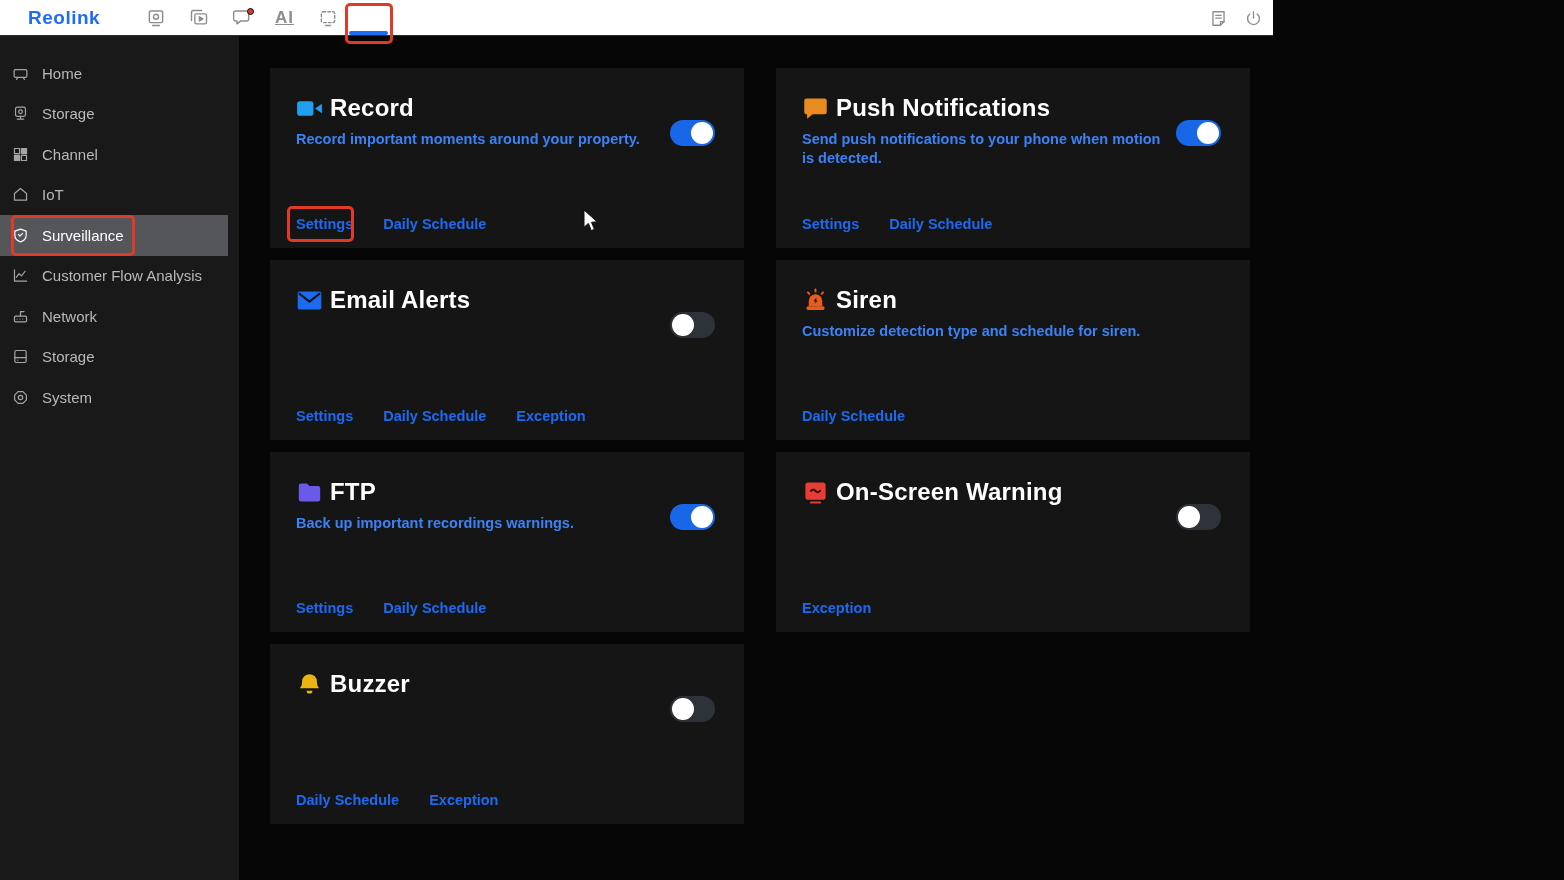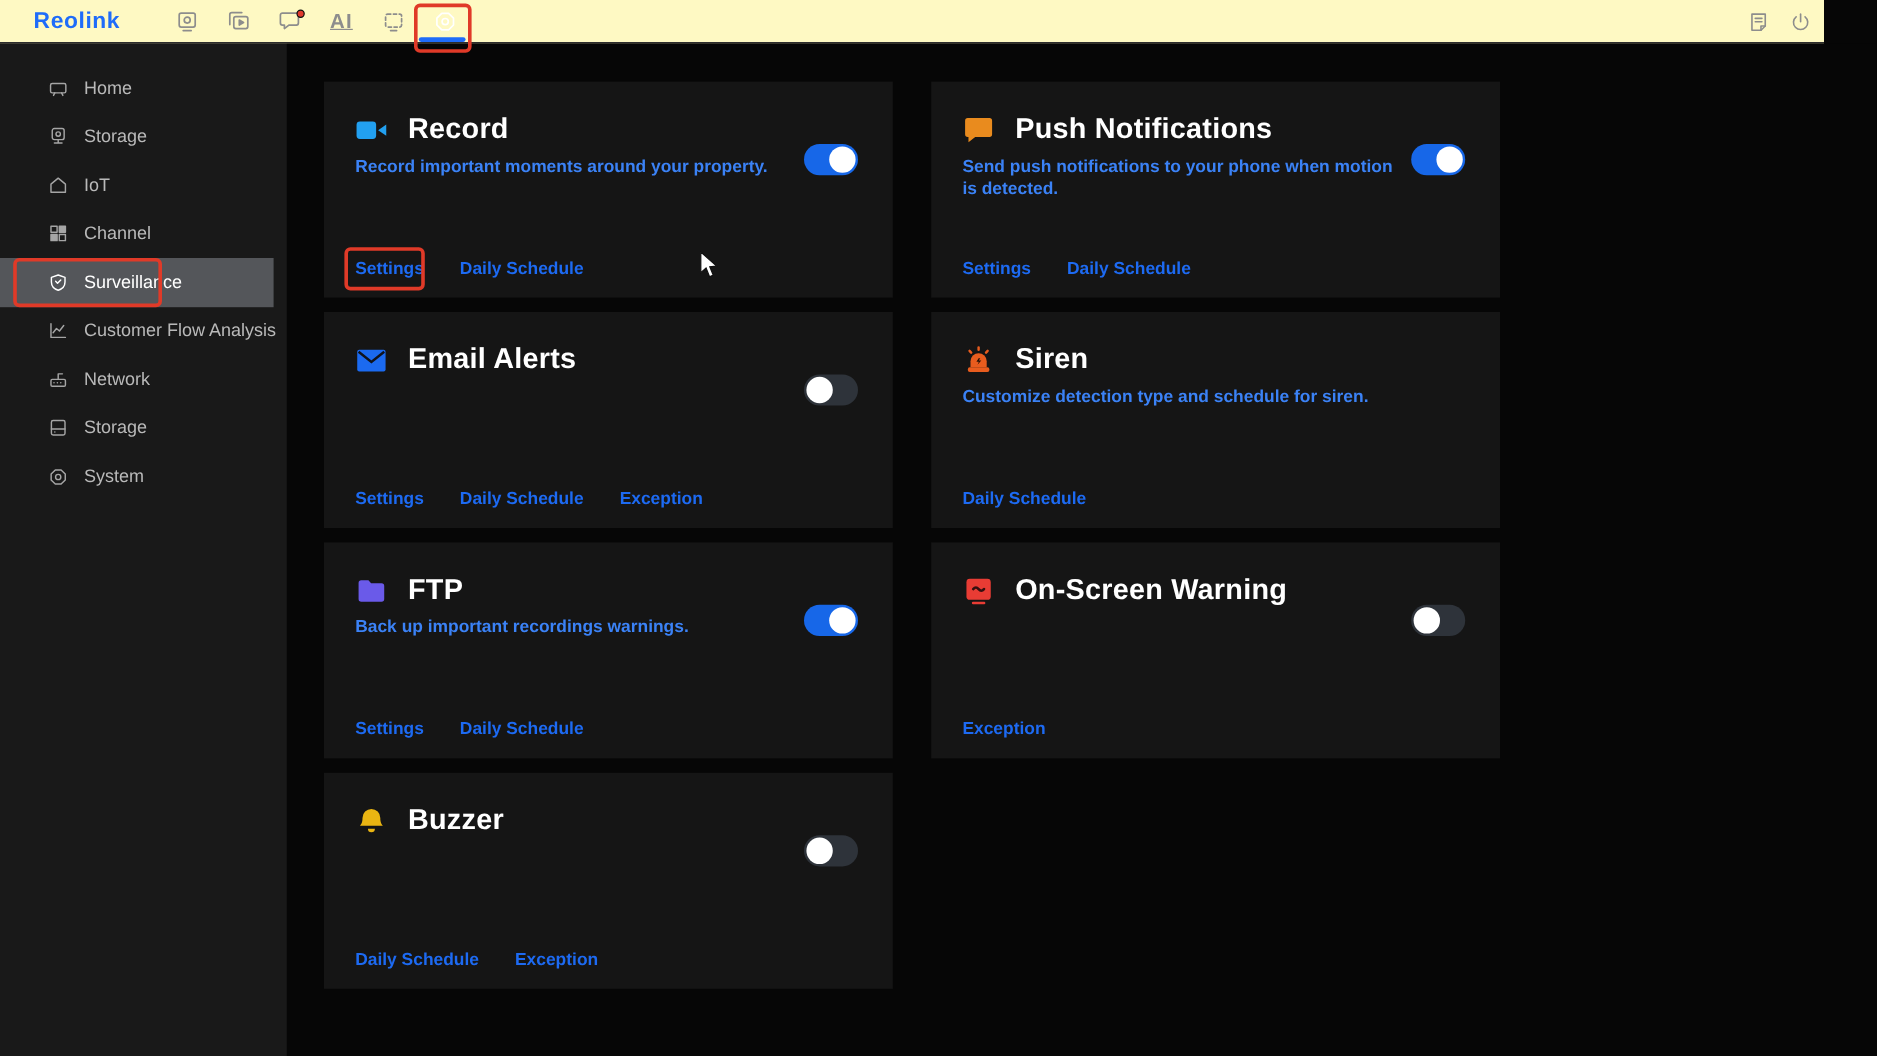--- a/index.html
+++ b/index.html
@@ -1,51 +1,51 @@
 <!DOCTYPE html>
 <html><head>
 <meta charset="utf-8">
 <style>
   * { margin:0; padding:0; box-sizing:border-box; }
   html,body { width:1564px; height:880px; background:#060606; overflow:hidden;
     font-family:"Liberation Sans", sans-serif; -webkit-font-smoothing:antialiased; }
 
   
-  .topbar { position:absolute; top:0; left:0; width:1520px; height:36px;
-    background:#fef9c3; border-bottom:1px solid #2c2c2c; z-index:10; }
+  .topbar { position:absolute; top:0; left:0; width:1273px; height:36px;
+    background:#ffffff; border-bottom:1px solid #2c2c2c; z-index:10; }
   .logo { position:absolute; left:28px; top:7px; font-size:19px; font-weight:bold;
     letter-spacing:.5px; color:#1f6cf9; }
   .topnav { position:absolute; left:134px; top:0; height:36px; display:flex; }
   .topnav-item { width:43px; height:36px; display:flex; align-items:center;
     justify-content:center; color:#8d8d8d; cursor:pointer; position:relative;text-decoration:underline; }
   .topnav-item.active { color:#ffffff; }
   .topnav-item .ai-label { font-size:17px; font-weight:bold; letter-spacing:1px; }
   .topnav-item svg { display:block; }
   .badge-dot { position:absolute; top:8px; right:9px; width:7px; height:7px;
     border-radius:50%; background:#e03a2e; border:1.5px solid #0c0c0c; }
   .active-underline { position:absolute; left:349px; top:31px; width:39px; height:4px;
     border-radius:2px; background:#1f6cf9; }
   .topbar-right { position:absolute; right:10px; top:0; height:36px; display:flex; gap:15px; }
   .topbar-right .topnav-item { width:20px; }
 
   
   .sidebar { position:absolute; top:36px; left:0; width:239px; height:844px;
     background:#191919; padding-top:17px; z-index:5; }
-  .side-item { height:40.5px; display:flex; align-items:center; padding-left:40px;
+  .side-item { height:40.5px; display:flex; align-items:center; padding-left:12px;
     gap:13px; color:#b9b9b9; font-size:15px; cursor:pointer; width:239px; }
   .side-item .side-icon { width:17px; height:17px; display:flex; color:#a5a5a5; }
   .side-item.active { background:#54565a; color:#ffffff; width:228px; }
   .side-item.active .side-icon { color:#ffffff; }
 
   
   .main { position:absolute; top:36px; left:239px; right:0; bottom:0; background:#060606; }
   .cards { position:absolute; left:31px; top:32px; display:grid;
     grid-template-columns:474px 474px; column-gap:32px; row-gap:12px; grid-auto-rows:180px; }
   .card { background:#151515; position:relative; }
-  .card-head { position:absolute; left:26px; top:26px; display:flex; align-items:center; gap:17px; }
+  .card-head { position:absolute; left:26px; top:26px; display:flex; align-items:center; gap:7px; }
   .card-icon { width:27px; height:27px; display:flex; }
   .card-icon svg { display:block; }
   .card-title { color:#ffffff; font-size:24px; font-weight:bold; letter-spacing:.2px; }
   .card-desc { position:absolute; left:26px; top:62px; width:366px; color:#3b82f6;
     font-size:14.5px; font-weight:bold; line-height:1.32; }
   .toggle { position:absolute; right:29px; top:52px; width:45px; height:26px;
     border-radius:13px; cursor:pointer; }
   .toggle.on  { background:#1767e8; }
   .toggle.off { background:#2e333a; }
   .toggle .knob { position:absolute; top:2px; width:22px; height:22px; border-radius:50%;
@@ -152,35 +152,35 @@
           <rect x="5" y="3" width="14" height="13" rx="2.5"></rect>
           <circle cx="12" cy="9.5" r="2.6"></circle>
           <path d="M12 16v4M7.5 20h9"></path>
         </svg>
       </span>
     <span class="side-label">Storage</span>
   </div>
     <div class="side-item">
     <span class="side-icon">
         <svg width="17" height="17" viewBox="0 0 24 24" fill="none" stroke="currentColor" stroke-width="1.7" stroke-linecap="round" stroke-linejoin="round">
-          <path d="M3.5 10.5 12 3.5l8.5 7V20h-17z"></path>
-        </svg>
-      </span>
-    <span class="side-label">IoT</span>
-  </div>
-    <div class="side-item">
-    <span class="side-icon">
-        <svg width="17" height="17" viewBox="0 0 24 24" fill="none" stroke="currentColor" stroke-width="1.7" stroke-linecap="round" stroke-linejoin="round">
           <rect x="3.5" y="3.5" width="7.2" height="7.2"></rect>
           <rect x="13.3" y="3.5" width="7.2" height="7.2" fill="currentColor"></rect>
           <rect x="3.5" y="13.3" width="7.2" height="7.2" fill="currentColor"></rect>
           <rect x="13.3" y="13.3" width="7.2" height="7.2"></rect>
         </svg>
       </span>
     <span class="side-label">Channel</span>
+  </div>
+    <div class="side-item">
+    <span class="side-icon">
+        <svg width="17" height="17" viewBox="0 0 24 24" fill="none" stroke="currentColor" stroke-width="1.7" stroke-linecap="round" stroke-linejoin="round">
+          <path d="M3.5 10.5 12 3.5l8.5 7V20h-17z"></path>
+        </svg>
+      </span>
+    <span class="side-label">IoT</span>
   </div>
     <div class="side-item active">
     <span class="side-icon">
         <svg width="17" height="17" viewBox="0 0 24 24" fill="none" stroke="currentColor" stroke-width="1.7" stroke-linecap="round" stroke-linejoin="round">
           <path d="M12 3 20 5.8v5.4c0 4.8-3.3 8.2-8 9.8-4.7-1.6-8-5-8-9.8V5.8z"></path>
           <path d="M9 10.5l2.2 2.2 3.8-3.8"></path>
         </svg>
       </span>
     <span class="side-label">Surveillance</span>
   </div>

